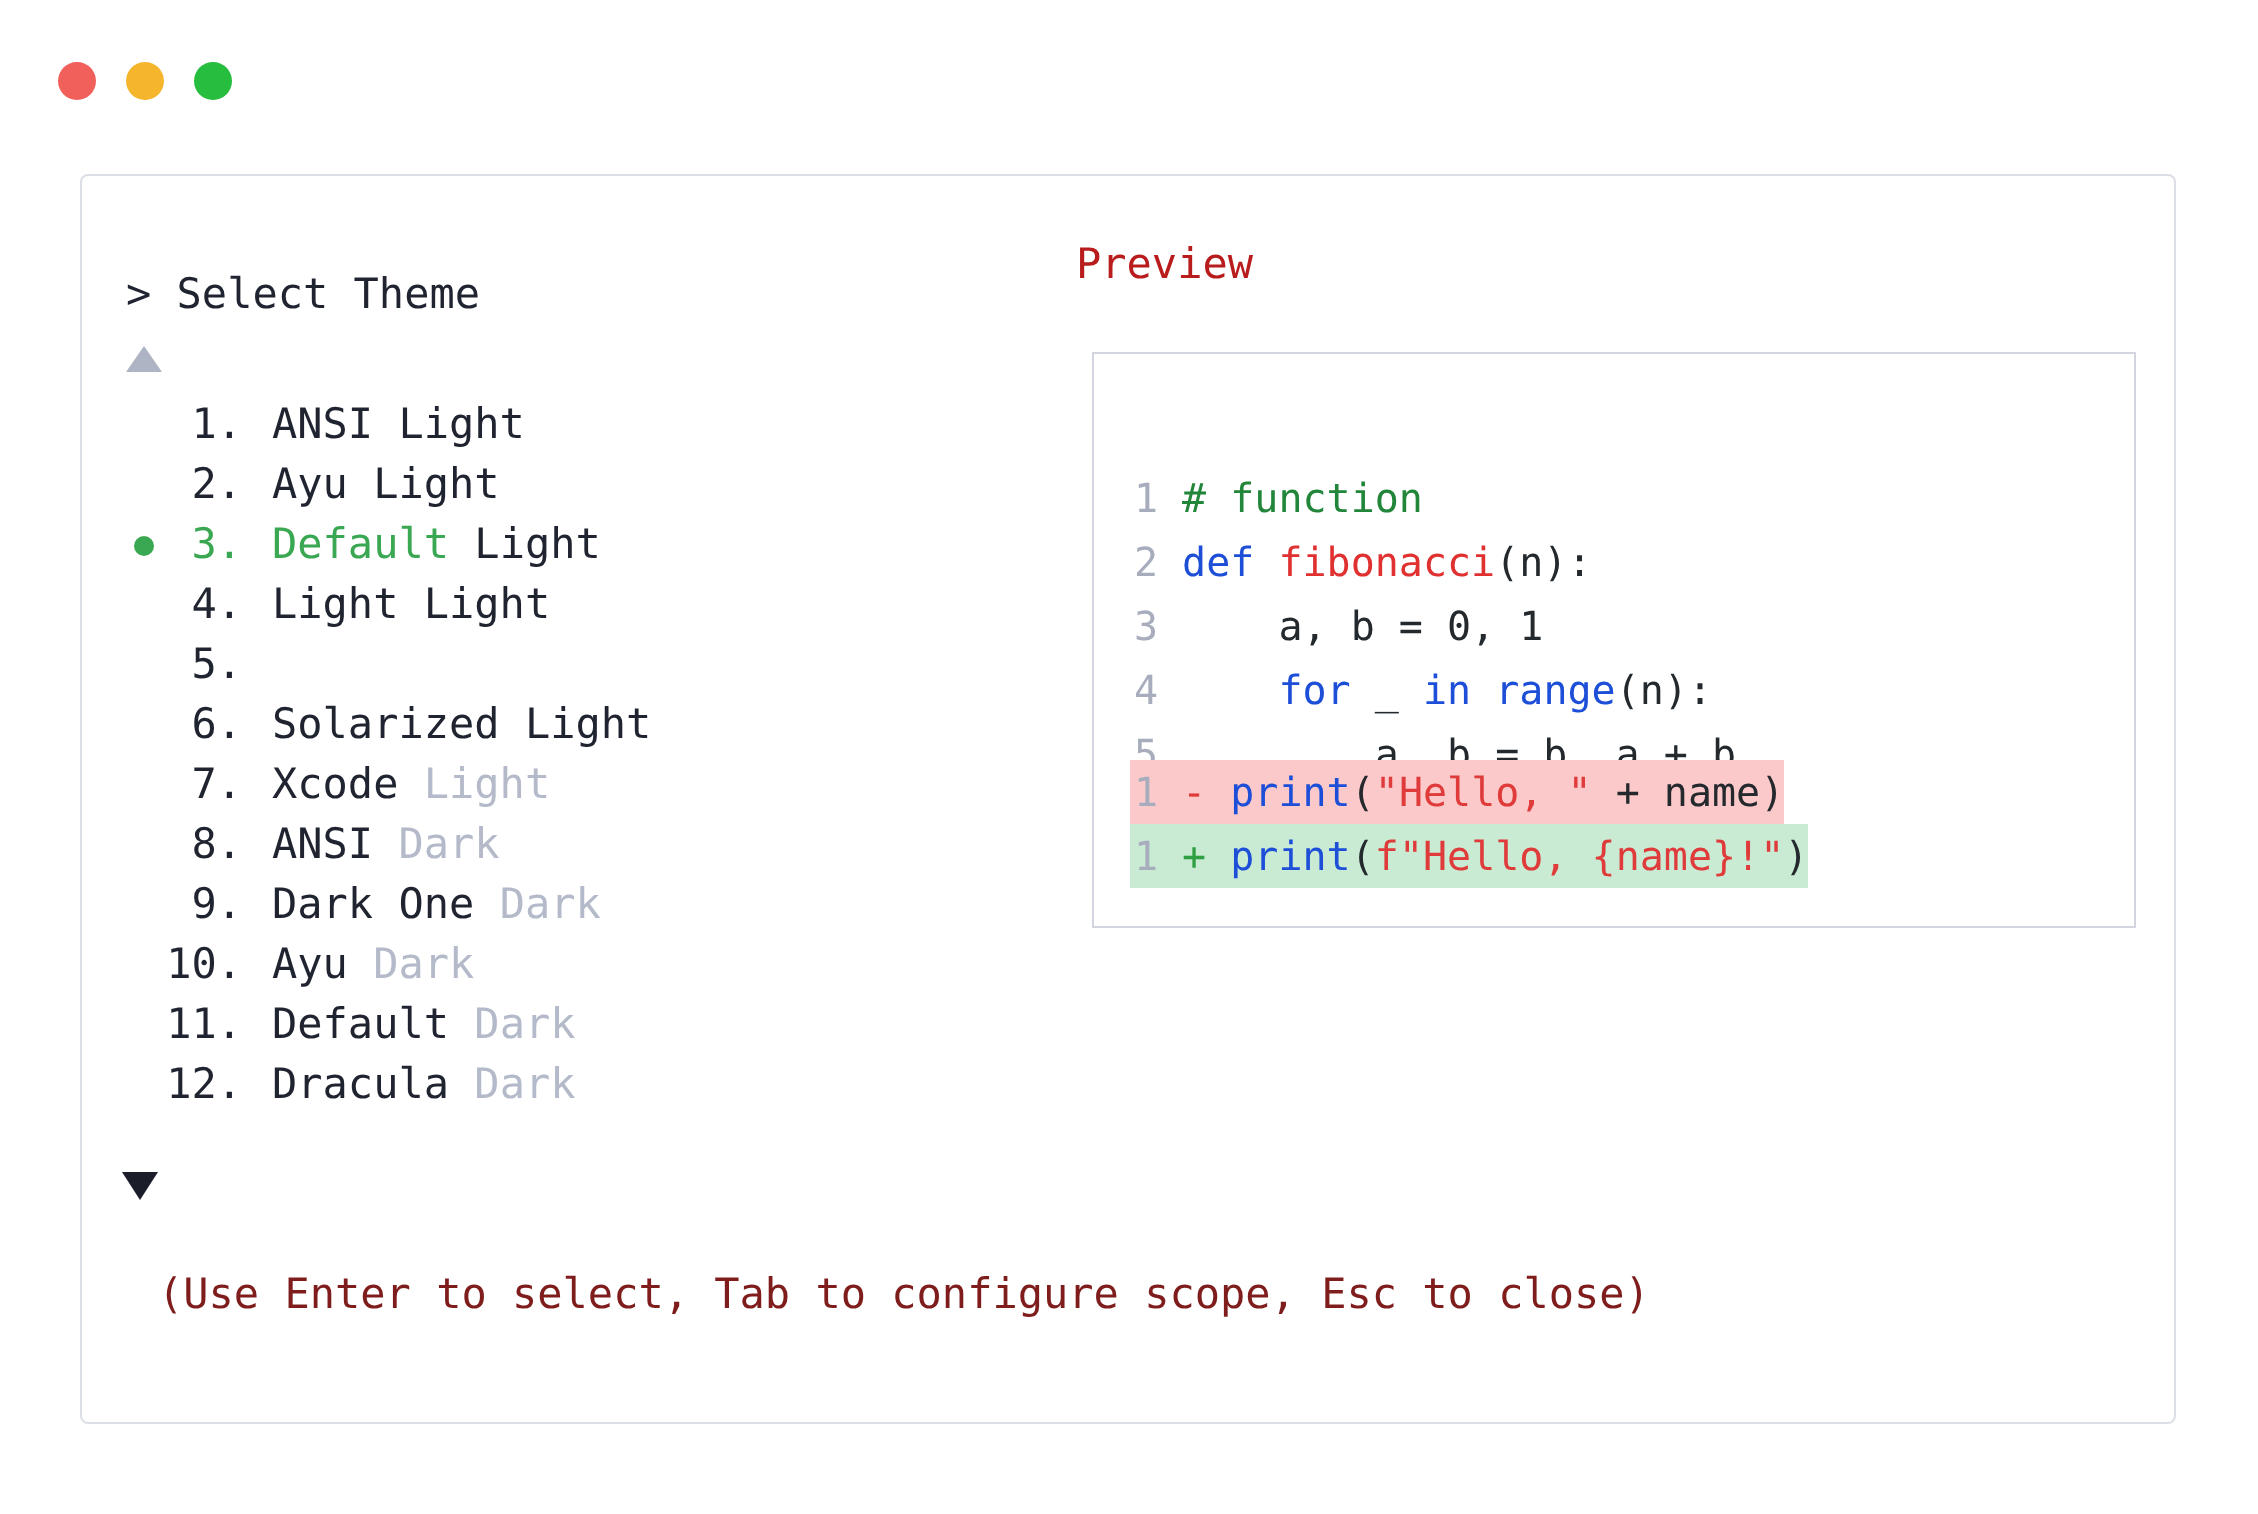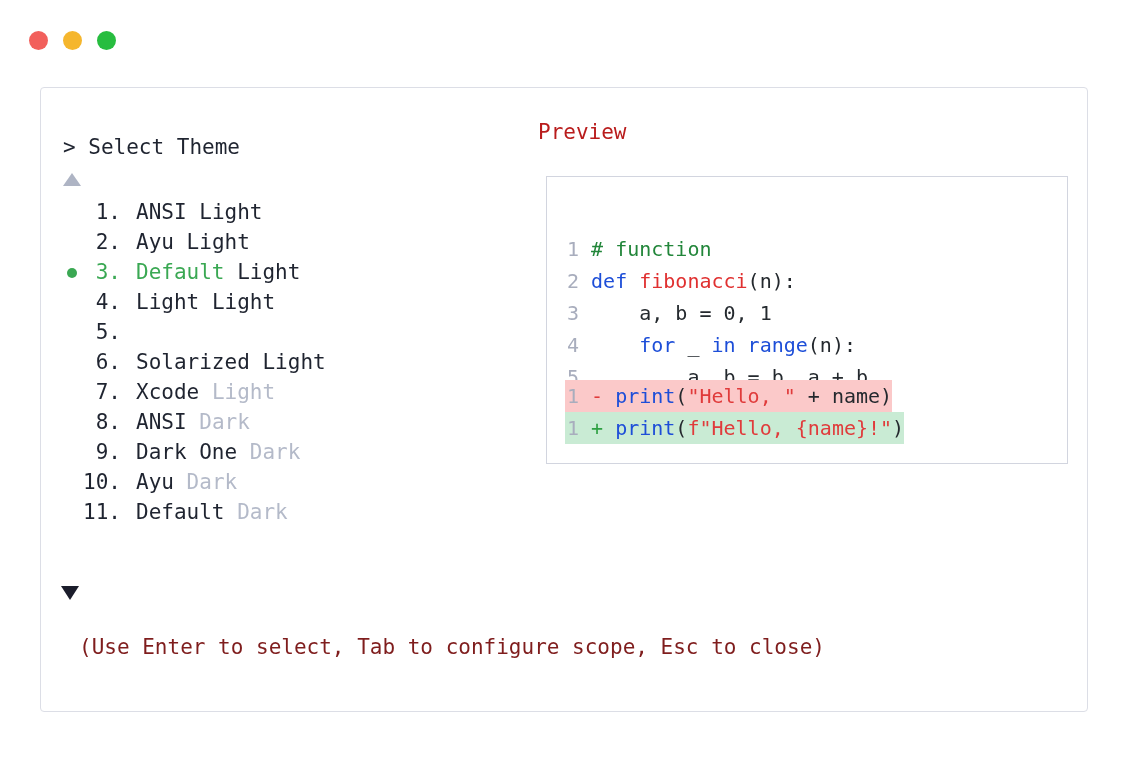--- a/index.html
+++ b/index.html
@@ -238,20 +238,21 @@
         <div class="theme-row"><span class="row-num">2.</span><span class="row-name"><span>Ayu</span> <span class="tag-strong">Light</span></span></div>
         <div class="theme-row selected"><span class="bullet"></span><span class="row-num">3.</span><span class="row-name"><span>Default</span> <span class="tag-strong">Light</span></span></div>
         <div class="theme-row"><span class="row-num">4.</span><span class="row-name"><span>Light</span> <span class="tag-strong">Light</span></span></div>
         <div class="theme-row"><span class="row-num">5.</span></div>
         <div class="theme-row"><span class="row-num">6.</span><span class="row-name"><span>Solarized</span> <span class="tag-strong">Light</span></span></div>
         <div class="theme-row"><span class="row-num">7.</span><span class="row-name"><span>Xcode</span> <span class="row-tag">Light</span></span></div>
         <div class="theme-row"><span class="row-num">8.</span><span class="row-name"><span>ANSI</span> <span class="row-tag">Dark</span></span></div>
         <div class="theme-row"><span class="row-num">9.</span><span class="row-name"><span>Dark One</span> <span class="row-tag">Dark</span></span></div>
         <div class="theme-row"><span class="row-num">10.</span><span class="row-name"><span>Ayu</span> <span class="row-tag">Dark</span></span></div>
         <div class="theme-row"><span class="row-num">11.</span><span class="row-name"><span>Default</span> <span class="row-tag">Dark</span></span></div>
+        <div class="theme-row"><span class="row-num">12.</span><span class="row-name"><span>Dracula</span> <span class="row-tag">Dark</span></span></div>
       </div>
 
     <div class="hint">(Use Enter to select, Tab to configure scope, Esc to close)</div>
 
     <div class="preview-box">
       <div class="code" id="code-block"><div class="code-line"><span class="ln">1</span> <span class="tok-com"># function</span></div><div class="code-line"><span class="ln">2</span> <span class="tok-kw">def </span><span class="tok-fn">fibonacci</span><span class="tok-pl">(n):</span></div><div class="code-line"><span class="ln">3</span> <span class="tok-pl">    a, b = </span><span class="tok-num">0</span><span class="tok-pl">, </span><span class="tok-num">1</span></div><div class="code-line"><span class="ln">4</span> <span class="tok-pl">    </span><span class="tok-kw">for</span><span class="tok-pl"> _ </span><span class="tok-kw">in</span><span class="tok-pl"> </span><span class="tok-kw">range</span><span class="tok-pl">(n):</span></div><div class="code-line"><span class="ln">5</span> <span class="tok-pl">        a, b = b, a + b</span></div><div class="code-line"><span class="ln">6</span> <span class="tok-pl">    </span><span class="tok-kw">return</span><span class="tok-pl"> a</span></div></div>
       <div class="diff" id="diff-block"><div><span class="diff-line diff-del"><span class="ln">1</span> <span class="sign-del">-</span> <span class="tok-kw">print</span><span class="tok-pl">(</span><span class="tok-str">"Hello, "</span><span class="tok-pl"> + name)</span></span></div><div><span class="diff-line diff-add"><span class="ln">1</span> <span class="sign-add">+</span> <span class="tok-kw">print</span><span class="tok-pl">(</span><span class="tok-str">f"Hello, {name}!"</span><span class="tok-pl">)</span></span></div></div>
     </div>
 
   </div>

